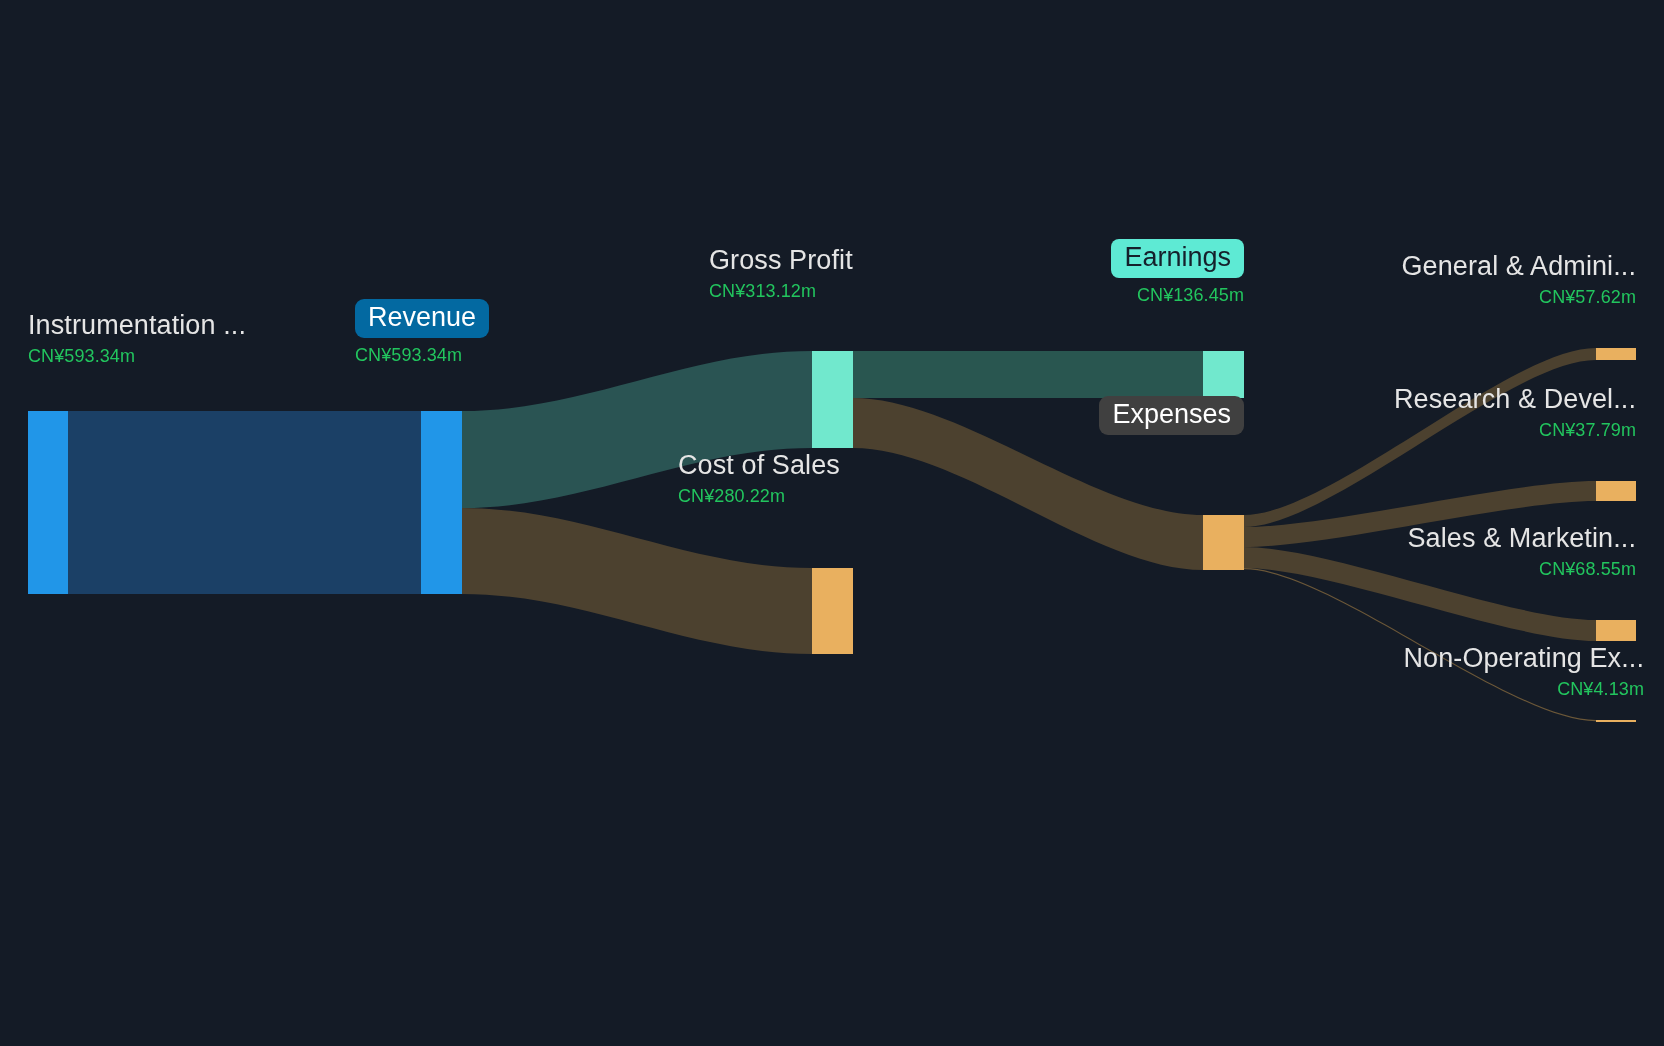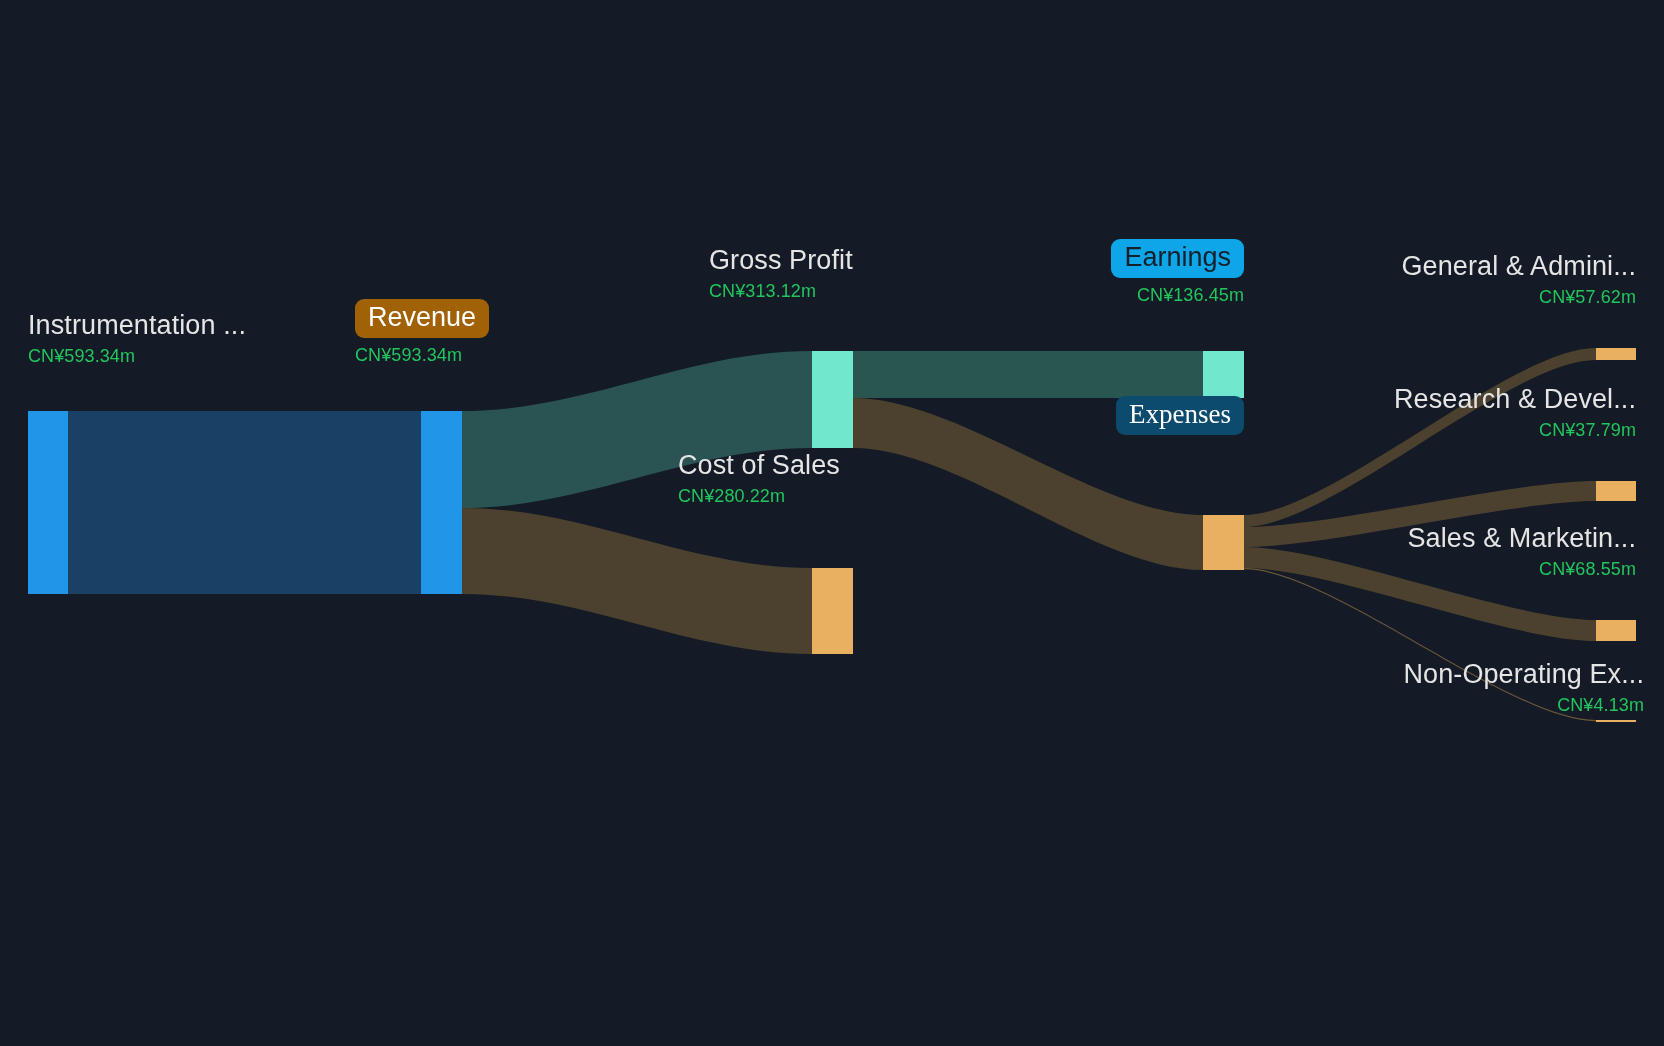--- a/index.html
+++ b/index.html
@@ -93,56 +93,56 @@
       <rect x="1596" y="720" width="40" height="2" fill="#e9b05f"></rect>
     </g>
   </svg>
 
   <div class="node-label align-left" style="left:28px; top:312px;">
     <span class="label-title">Instrumentation ...</span>
     <span class="label-value">CN¥593.34m</span>
   </div>
 
   <div class="node-label align-left" style="left:355px; top:299px;">
-    <span class="badge" style="background:#a16207; color:#ffffff;">Revenue</span>
+    <span class="badge" style="background:#0369a1; color:#ffffff;">Revenue</span>
     <span class="label-value">CN¥593.34m</span>
   </div>
 
   <div class="node-label align-left" style="left:709px; top:247px;">
     <span class="label-title">Gross Profit</span>
     <span class="label-value">CN¥313.12m</span>
   </div>
 
   <div class="node-label align-left" style="left:678px; top:452px;">
     <span class="label-title">Cost of Sales</span>
     <span class="label-value">CN¥280.22m</span>
   </div>
 
   <div class="node-label align-right" style="left:944px; top:239px; width:300px;">
-    <span class="badge" style="background:#0ea5e9; color:#15202b;">Earnings</span>
+    <span class="badge" style="background:#5eead4; color:#15202b;border-radius:8px;">Earnings</span>
     <span class="label-value">CN¥136.45m</span>
   </div>
 
   <div class="node-label align-right" style="left:944px; top:396px; width:300px;">
-    <span class="badge" style="background:#0c4a6e; color:#ffffff;font-family:Liberation Serif, serif;">Expenses</span>
+    <span class="badge" style="background:#404040; color:#ffffff;">Expenses</span>
   </div>
 
   <div class="node-label align-right" style="left:1236px; top:253px; width:400px;">
     <span class="label-title">General &amp; Admini...</span>
     <span class="label-value">CN¥57.62m</span>
   </div>
 
   <div class="node-label align-right" style="left:1236px; top:386px; width:400px;">
     <span class="label-title">Research &amp; Devel...</span>
     <span class="label-value">CN¥37.79m</span>
   </div>
 
   <div class="node-label align-right" style="left:1236px; top:525px; width:400px;">
     <span class="label-title">Sales &amp; Marketin...</span>
     <span class="label-value">CN¥68.55m</span>
   </div>
 
-  <div class="node-label align-right" style="left:1244px; top:645px; width:400px;margin-top:16px;">
+  <div class="node-label align-right" style="left:1244px; top:645px; width:400px;">
     <span class="label-title">Non-Operating Ex...</span>
     <span class="label-value">CN¥4.13m</span>
   </div>
 
 </div>
 
 </body></html>

